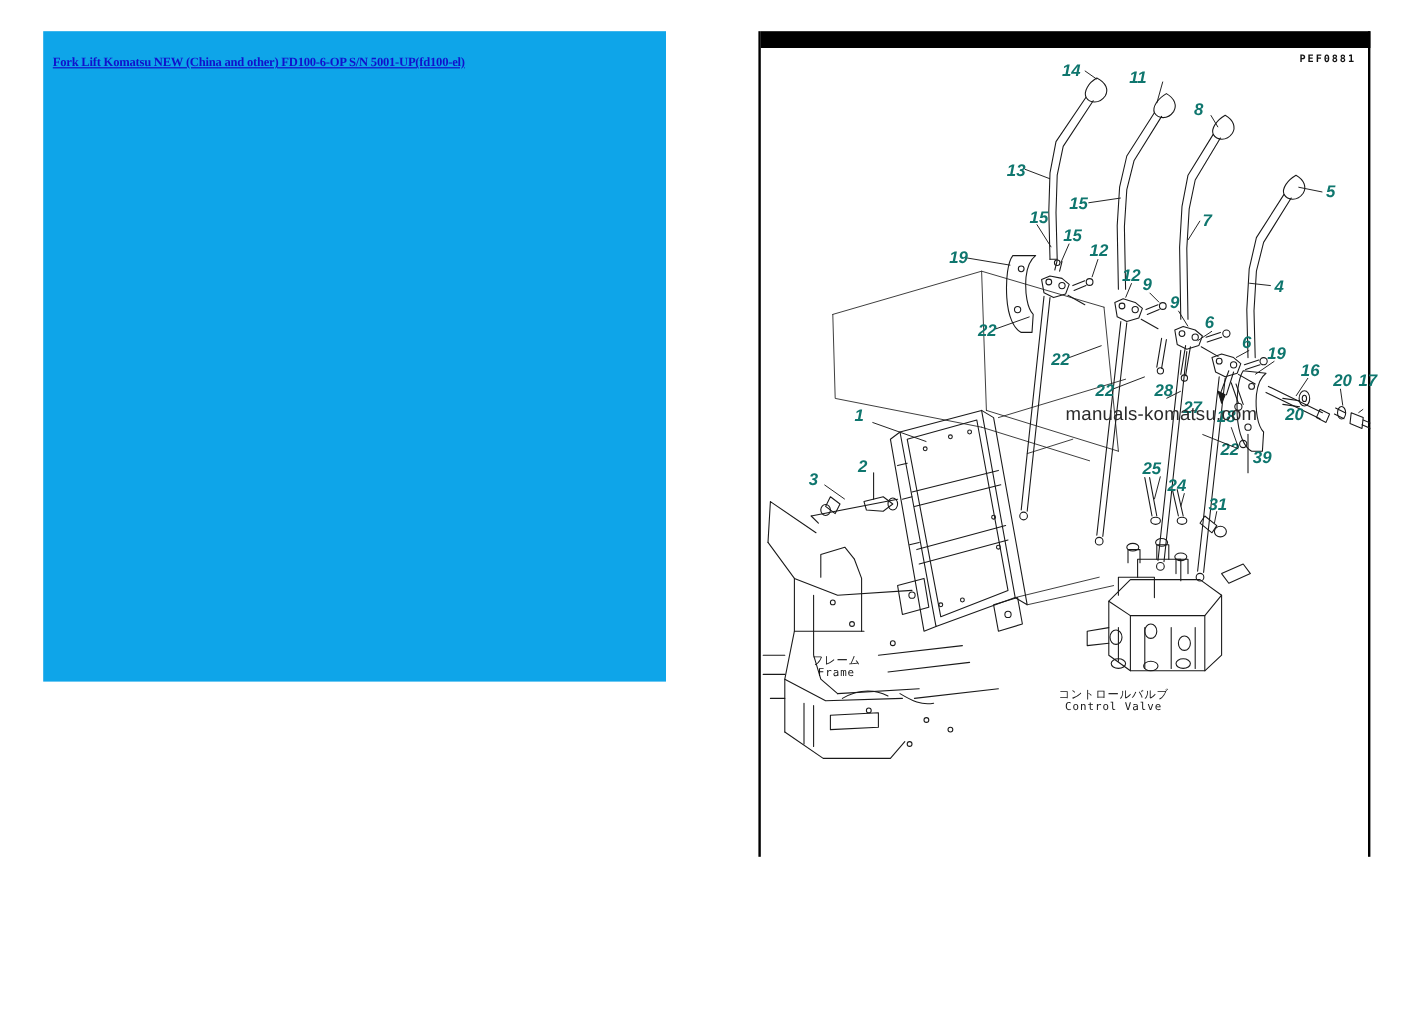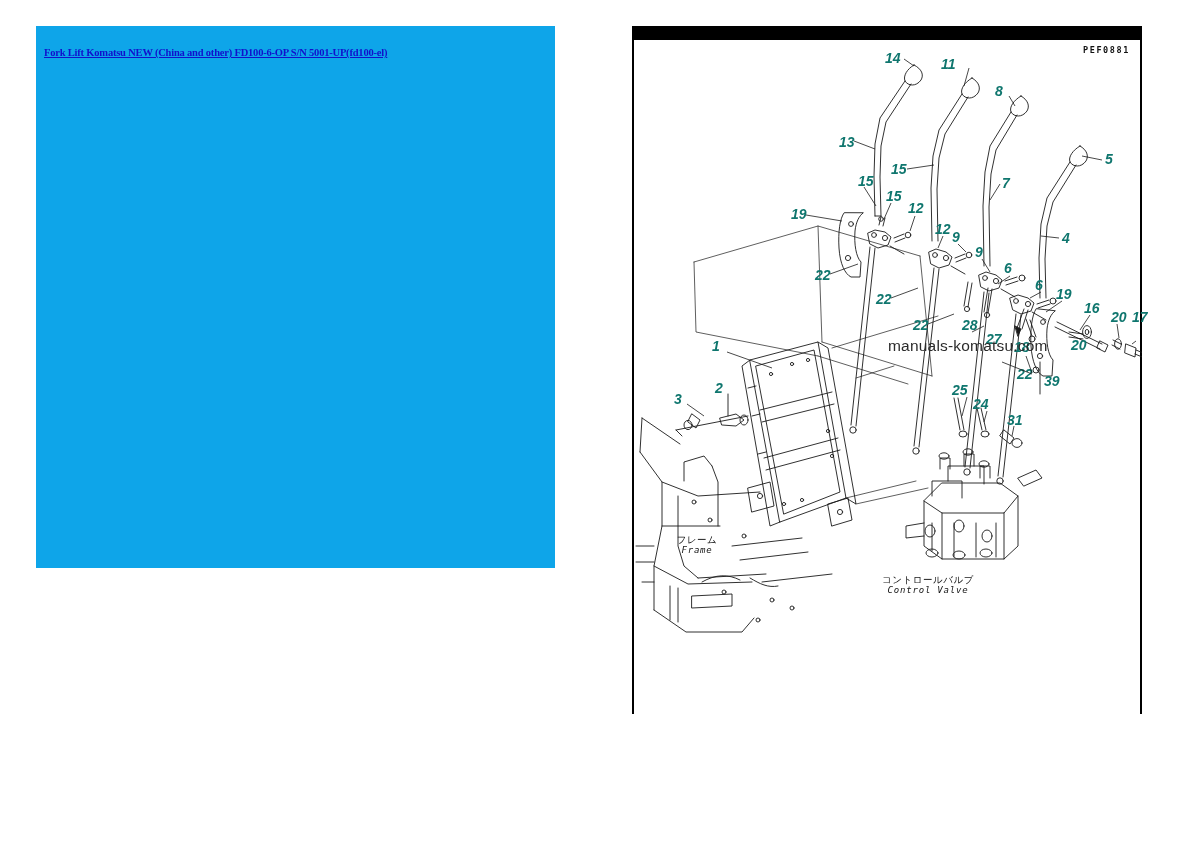--- a/index.html
+++ b/index.html
@@ -60,21 +60,21 @@
     font-family:"Liberation Sans", sans-serif;
     font-size:15.5px;color:#2b2b2b;white-space:nowrap;letter-spacing:0.2px;
   }
   .jp-label{
     position:absolute;white-space:nowrap;text-align:center;color:#151515;
   }
   .jp-label .jp{
     display:block;font-family:"DejaVu Sans", sans-serif;font-size:9.5px;line-height:11px;letter-spacing:0.5px;
   }
   .jp-label .en{
-    display:block;font-family:"DejaVu Sans Mono", monospace;font-size:9px;line-height:11px;letter-spacing:0.8px;font-style:italic;
+    display:block;font-family:"DejaVu Sans Mono", monospace;font-size:9px;line-height:11px;letter-spacing:0.8px;
   }
 </style>
 </head>
 <body>
 
 <div id="left-panel">
   <a id="doc-link" href="#">Fork Lift Komatsu NEW (China and other) FD100-6-OP S/N 5001-UP(fd100-el)</a>
 </div>
 
 <div id="sheet">
@@ -384,18 +384,18 @@
       <path d="M55,378 L72,390"></path>
     </g>
   </svg>
 
   <div id="watermark">manuals-komatsu.com</div>
 
   <div class="jp-label" style="left:236px;top:548px;width:120px">
     <span class="jp">コントロールバルブ</span>
     <span class="en">Control Valve</span>
   </div>
-  <div class="jp-label" style="left:20px;top:508px;width:90px">
+  <div class="jp-label" style="left:20px;top:519px;width:90px">
     <span class="jp">フレーム</span>
     <span class="en">Frame</span>
   </div>
 
 </div>
 
 </body></html>

